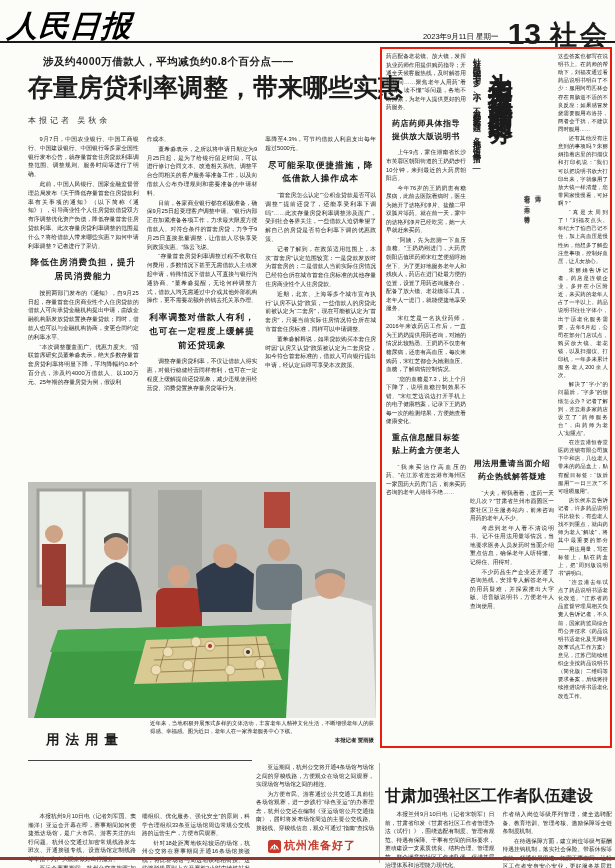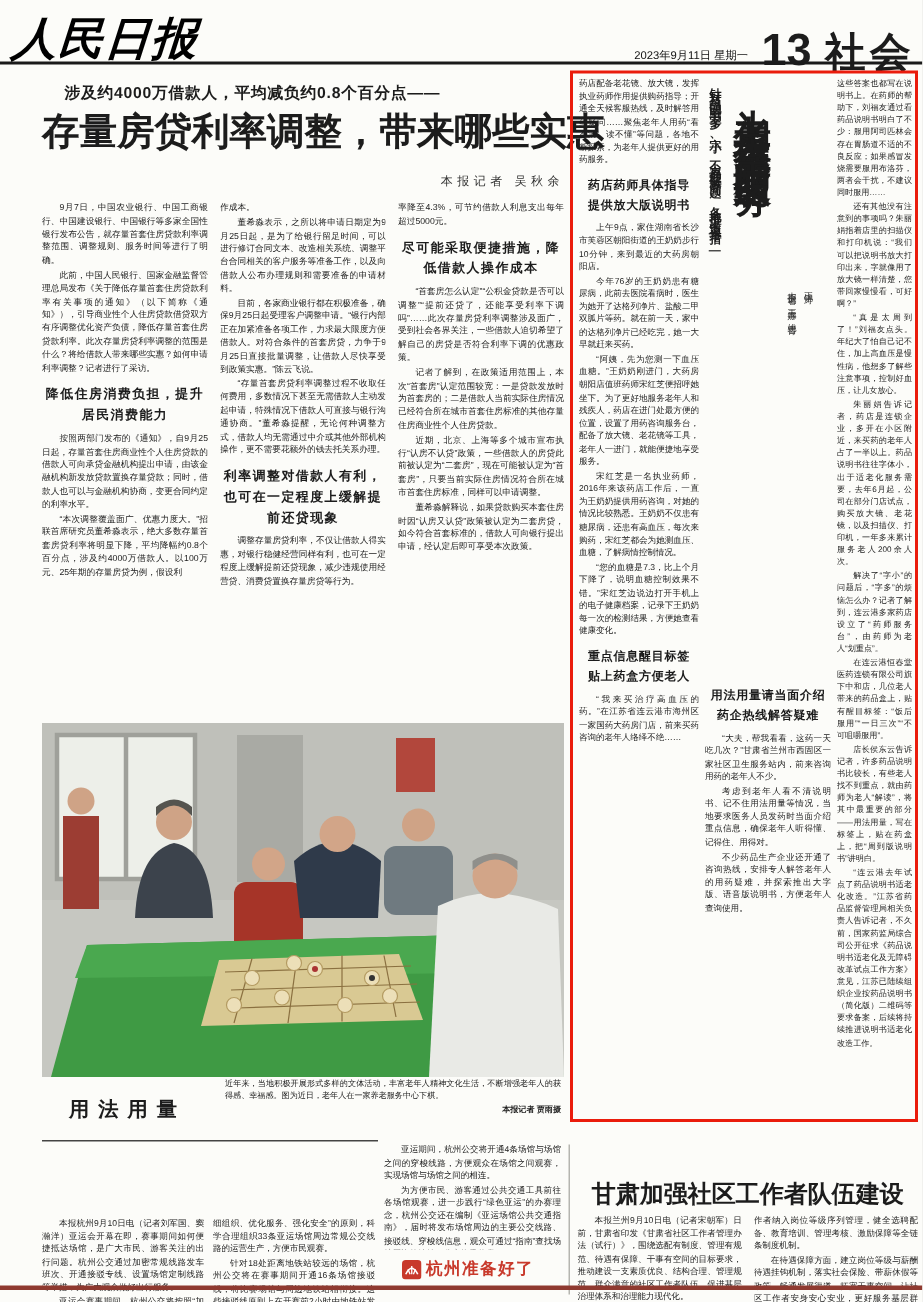--- a/index.html
+++ b/index.html
@@ -10,21 +10,21 @@
   .mast-logo{left:8px;top:6px;font-family:"DejaVu Serif",serif;font-style:italic;font-weight:bold;
              font-size:30px;letter-spacing:1px;color:#000;transform:skewX(-4deg);}
   .mast-right{right:5px;top:5px;display:flex;align-items:flex-end;gap:9px;}
   .mast-date{font-size:7.5px;font-weight:normal;padding-bottom:5px;color:#111;}
   .mast-num{font-size:30px;font-weight:900;line-height:0.85;margin-top:16px;}
   .mast-sec{font-size:27px;font-weight:900;letter-spacing:3px;line-height:0.85;}
   .mast-rule{left:0;top:41px;width:615px;height:1.6px;background:#1a1a1a;}
   
   .loan-kicker{left:30px;top:55px;font-size:10.5px;font-weight:bold;letter-spacing:0.5px;margin-left:13px;}
   .loan-headline{left:28px;top:71px;width:380px;font-size:25px;font-weight:900;white-space:nowrap;letter-spacing:0;}
-  .loan-byline{left:28px;top:115px;width:348px;text-align:right;font-size:8px;letter-spacing:3px;color:#333;}
+  .loan-byline{left:28px;top:115px;width:348px;text-align:left;font-size:8px;letter-spacing:3px;color:#333;}
   .loan-cols{left:28px;top:135px;width:348px;height:344px;display:flex;gap:8px;overflow:hidden;
              font-size:5.8px;line-height:1.52;}
   .loan-cols>div{flex:1 1 0;overflow:hidden;}
   .para{margin:0 0 1px;text-indent:2em;text-align:justify;}
   .cont{text-indent:0;}
   .col-head{font-weight:bold;text-align:center;margin:6px 2px 5px;letter-spacing:1px;line-height:1.6;}
   .loan-cols .col-head{font-size:8.6px;}
   
   .photo{left:28px;top:482px;width:348px;height:236px;}
   .cap-title{left:46px;top:731px;font-size:13.5px;font-weight:900;letter-spacing:6px;}
@@ -47,21 +47,21 @@
   .med-mid{left:470px;top:452px;width:84px;height:292px;font-size:5.7px;line-height:1.5;overflow:hidden;}
   
   .hz-headline{left:28px;top:783px;width:320px;text-align:center;font-size:17px;font-weight:900;letter-spacing:1px;}
   .bcol{font-size:5.7px;line-height:1.5;overflow:hidden;}
   .hz-c1{left:28px;top:812px;width:108px;height:56px;}
   .hz-c2{left:142px;top:812px;width:108px;height:56px;}
   .hz-c3{left:256px;top:763px;width:118px;height:70px;}
   .hz-logo{left:268px;top:838px;display:flex;align-items:flex-end;gap:3px;}
   .hz-logo-text{color:#c8392b;font-size:11px;font-weight:900;letter-spacing:1px;}
   .v-div{left:379px;top:763px;width:1px;height:100px;background:#b5b5b0;}
-  .gs-headline{left:385px;top:786px;width:227px;text-align:center;font-size:16px;font-weight:900;}
+  .gs-headline{left:385px;top:786px;width:227px;font-size:16px;font-weight:900;}
   .gs-cols{left:385px;top:810px;width:227px;height:58px;display:flex;gap:8px;overflow:hidden;}
   .gs-cols>div{flex:1 1 0;overflow:hidden;font-size:5.7px;line-height:1.5;}
   .foot-rule{left:0;top:857px;width:615px;height:2.5px;background:#8f3a30;z-index:60;}
 </style>
 </head>
 <body>
 
 <div class="page">
 
   <div class="abs mast-logo">人民日报</div>

